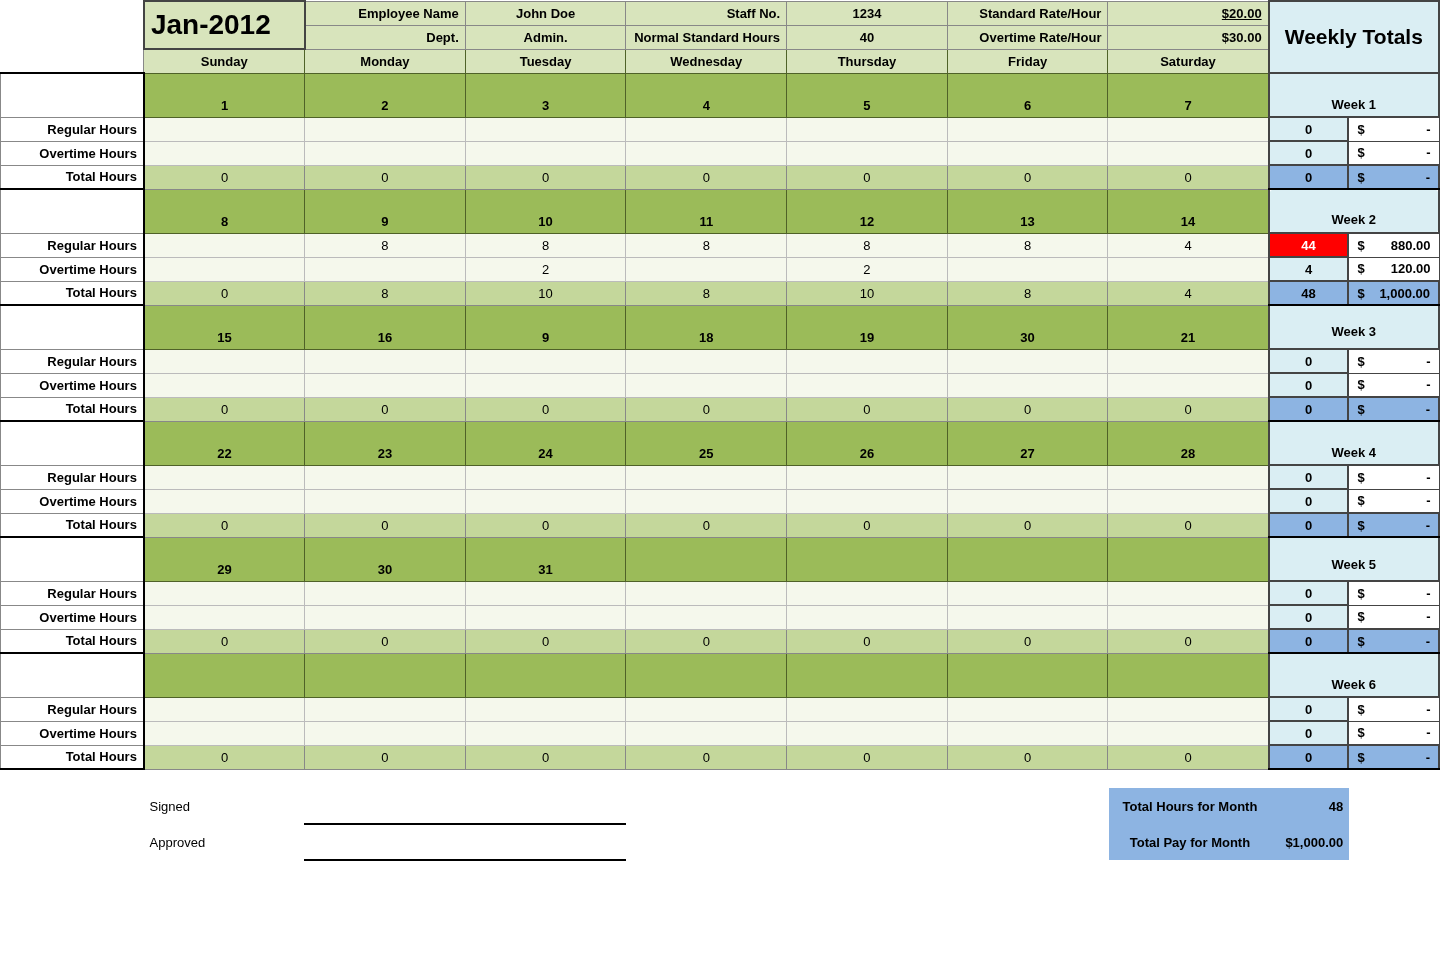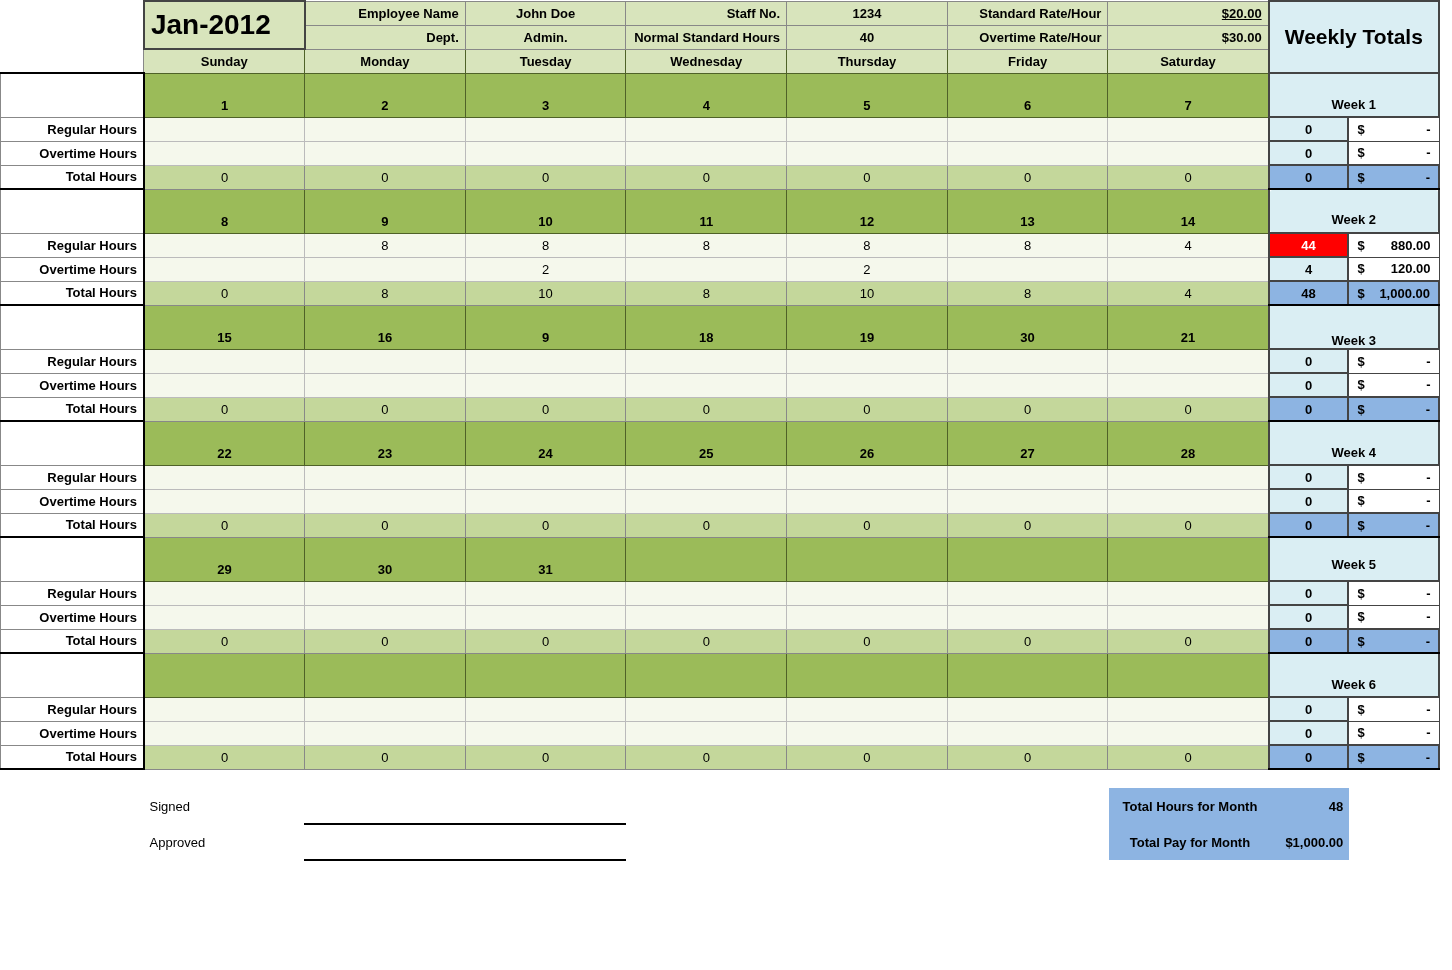--- a/index.html
+++ b/index.html
@@ -180,21 +180,21 @@
       </tr>
       <tr class="date-row week-block-top">
         <td class="label-col"></td>
         <td class="day-col">15</td>
         <td class="day-col">16</td>
         <td class="day-col">9</td>
         <td class="day-col">18</td>
         <td class="day-col">19</td>
         <td class="day-col">30</td>
         <td class="day-col">21</td>
-        <td colspan="2" class="week-label" style="vertical-align:bottom;padding-bottom:0;">Week 3</td>
+        <td colspan="2" class="week-label" style="vertical-align:bottom;padding-bottom:9px;">Week 3</td>
       </tr>
       <tr class="input-row">
         <td class="label-col">Regular Hours</td>
         <td class="day-col"></td>
         <td class="day-col"></td>
         <td class="day-col"></td>
         <td class="day-col"></td>
         <td class="day-col"></td>
         <td class="day-col"></td>
         <td class="day-col"></td>

